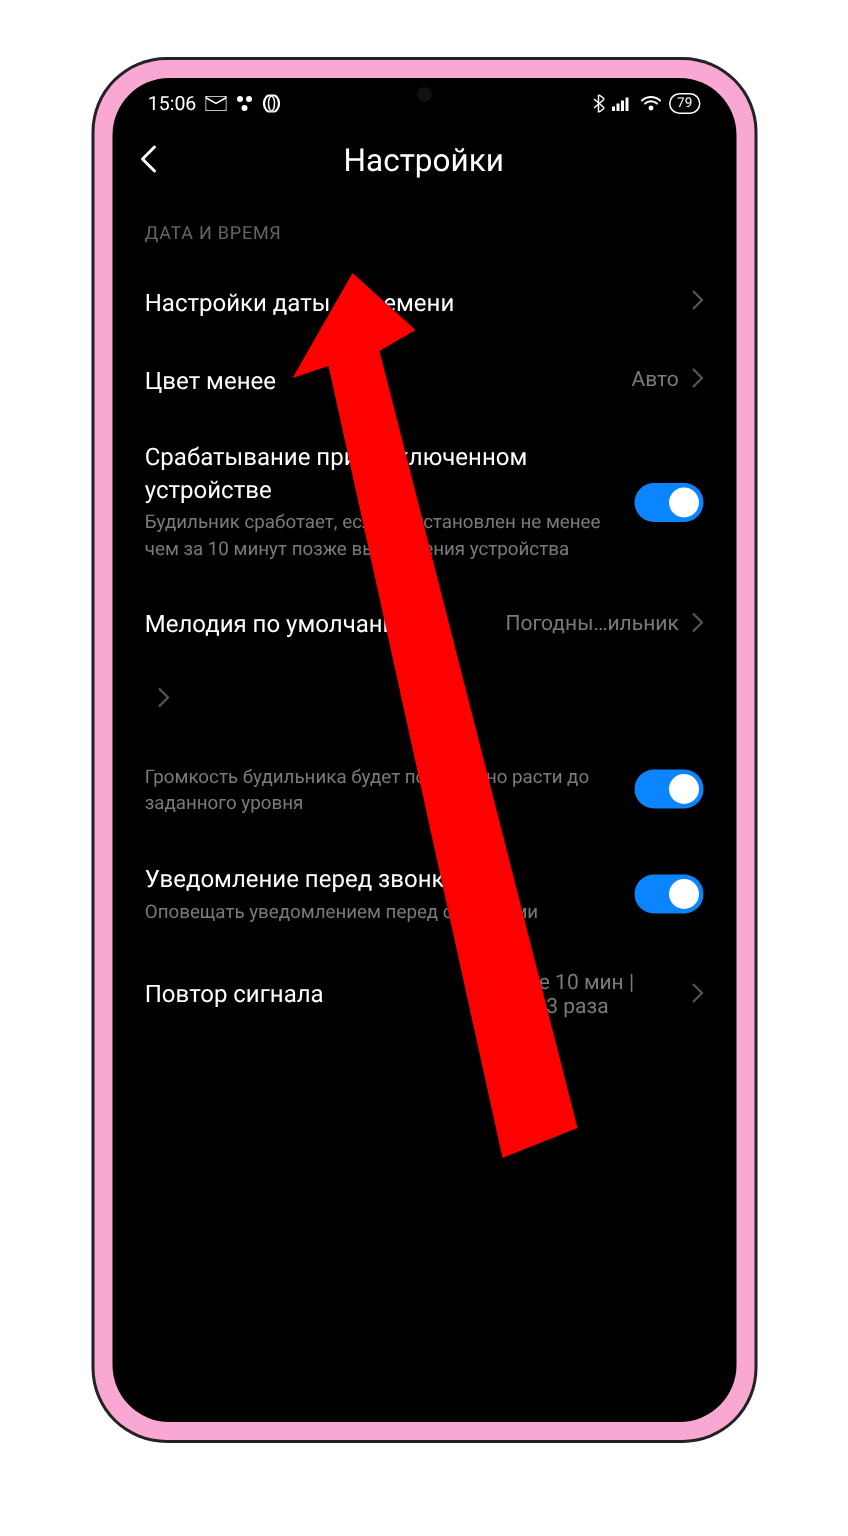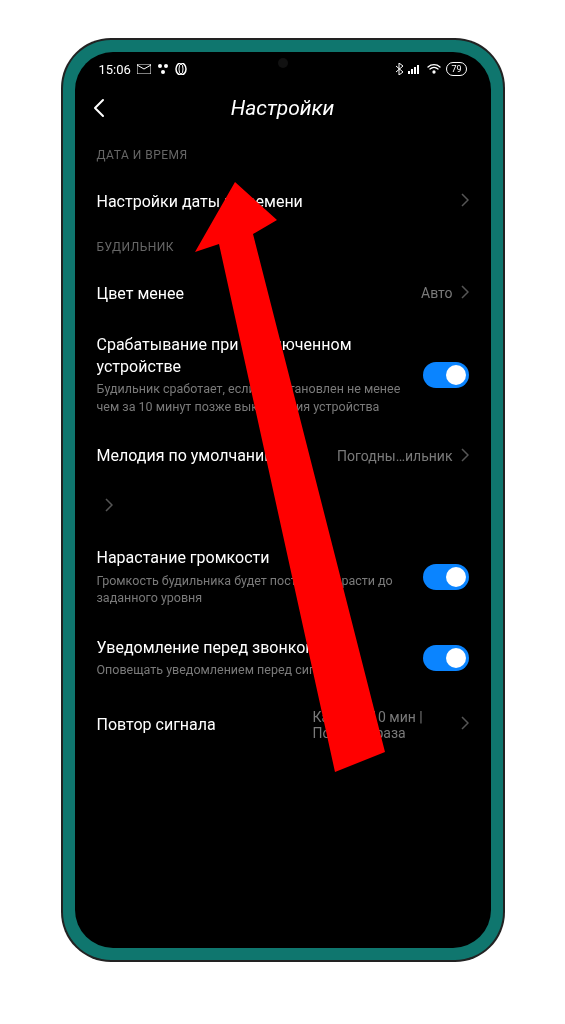--- a/index.html
+++ b/index.html
@@ -13,21 +13,21 @@
       display: flex;
       justify-content: center;
       align-items: flex-start;
       padding: 40px 20px;
       min-height: 1024px;
       width: 565px;
     }
     .phone-frame {
       width: 440px;
       height: 920px;
-      background: #0f766e;
+      background: #f9a8d4;
       border-radius: 48px;
       padding: 12px;
       box-shadow: 0 0 0 2px #222;
       position: relative;
     }
     .phone-screen {
       width: 100%;
       height: 100%;
       background: #000;
       border-radius: 38px;
@@ -83,24 +83,23 @@
       display: inline-flex;
       align-items: center;
       border: 1px solid #fff;
       border-radius: 8px;
       padding: 0 4px;
       font-size: 9px;
       height: 14px;
     }
     .header {
       display: flex;
-      align-items: center;
+      align-items: flex-start;
       padding: 14px 18px 16px;
       position: relative;
-      font-style: italic;
     }
     .back-btn {
       color: #fff;
       display: flex;
       align-items: center;
       position: absolute;
       left: 18px;
     }
     .header-title {
       color: #fff;
@@ -258,21 +257,20 @@
         </div>
         <div class="setting-right">
           <span class="chevron">
             <svg width="8" height="14" viewBox="0 0 8 14">
                 <path d="M1 1 L7 7 L1 13" fill="none" stroke="#555" stroke-width="1.5"></path>
               </svg>
           </span>
         </div>
       </div>
 
-      <div class="section-header">БУДИЛЬНИК</div>
 
       <div class="setting-row">
         <div class="setting-main">
           <div class="setting-title">Цвет менее</div>
         </div>
         <div class="setting-right">
           <span class="setting-value">Авто</span>
           <span class="chevron">
             <svg width="8" height="14" viewBox="0 0 8 14">
                 <path d="M1 1 L7 7 L1 13" fill="none" stroke="#555" stroke-width="1.5"></path>
@@ -308,21 +306,20 @@
           <span class="chevron">
             <svg width="8" height="14" viewBox="0 0 8 14">
                 <path d="M1 1 L7 7 L1 13" fill="none" stroke="#555" stroke-width="1.5"></path>
               </svg>
           </span>
         </div>
       </div>
 
       <div class="setting-row">
         <div class="setting-main">
-          <div class="setting-title">Нарастание громкости</div>
           <div class="setting-subtitle">Громкость будильника будет постепенно расти до заданного уровня</div>
         </div>
         <div class="toggle"></div>
       </div>
 
       <div class="setting-row">
         <div class="setting-main">
           <div class="setting-title">Уведомление перед звонком</div>
           <div class="setting-subtitle">Оповещать уведомлением перед сигналами</div>
         </div>

